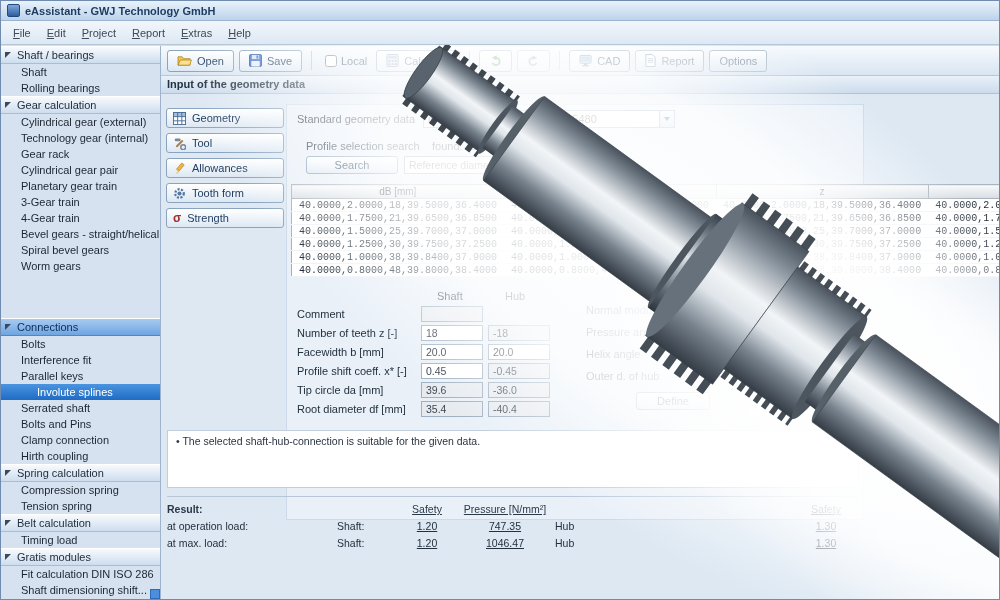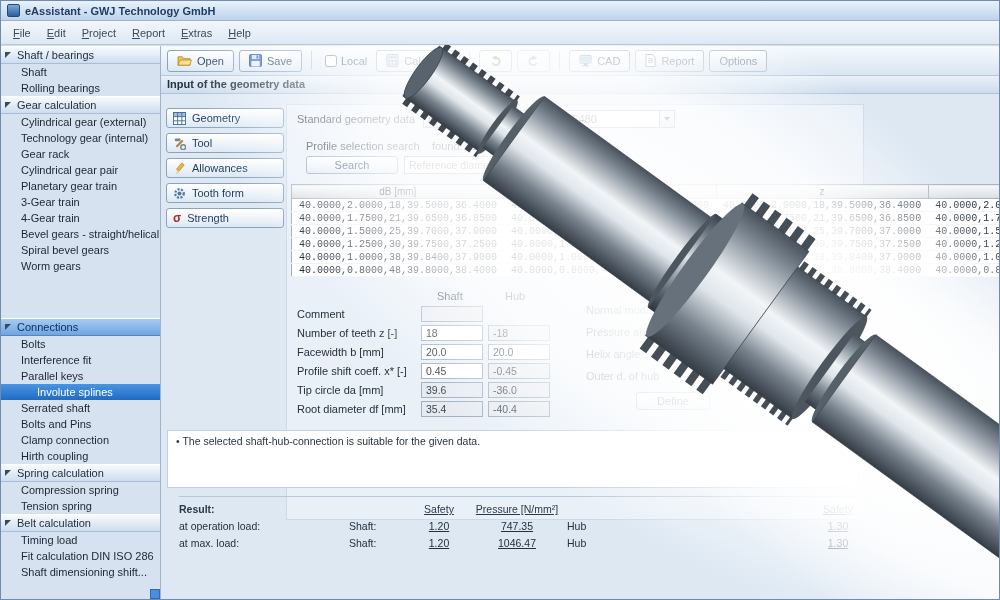--- a/index.html
+++ b/index.html
@@ -85,21 +85,21 @@
   .fi.ro { background:#e7ebf0; color:#3a4652; }
 
   .side-labels { position:absolute; left:425px; top:210px; font-size:11px; color:#3a4a5c; }
   .side-labels div { height:22px; }
   .define-btn { position:absolute; left:475px; top:298px; width:74px; height:18px; font-size:11px; color:#1d3a5f;
     border:1px solid #8aa4bf; border-radius:3px; background:linear-gradient(#ffffff,#dde8f3); cursor:pointer; }
 
   .info-box { position:absolute; left:6px; top:336px; width:692px; height:58px; background:#ffffff; border:1px solid #c0cedd; padding:4px 8px; font-size:10.5px; color:#2a3542; }
   .info-box .msg::before { content:"• "; }
 
-  .result { position:absolute; left:18px; top:402px; width:692px; border-top:1px solid #b8c7d8; padding-top:4px; }
+  .result { position:absolute; left:6px; top:402px; width:692px; border-top:1px solid #b8c7d8; padding-top:4px; }
   .r-grid { display:grid; grid-template-columns:170px 62px 56px 100px 52px 1fr 66px; font-size:10.5px; color:#23303e; }
   .r-grid span { height:17px; line-height:17px; }
   .r-grid .bold { font-weight:bold; }
   .r-grid .num { text-align:center;text-decoration:underline; }
   .r-head span { color:#2a3848; }
 
   
   .overlay { position:absolute; inset:0; z-index:40; pointer-events:none; }
 </style>
 </head>
@@ -213,20 +213,24 @@
               <span class="tri"></span>
               <span>Belt calculation</span>
             </div>
             <div class="group-items">
 
                 <div class="side-item">Timing load</div>
               </div>
           </div>
 
           <div class="group">
+            <div class="group-header">
+              <span class="tri"></span>
+              <span>Gratis modules</span>
+            </div>
             <div class="group-items">
 
                 <div class="side-item">Fit calculation DIN ISO 286</div>
 
                 <div class="side-item">Shaft dimensioning shift...</div>
               </div>
           </div>
         </div>
       <div class="side-scroll"></div>
     </div>

